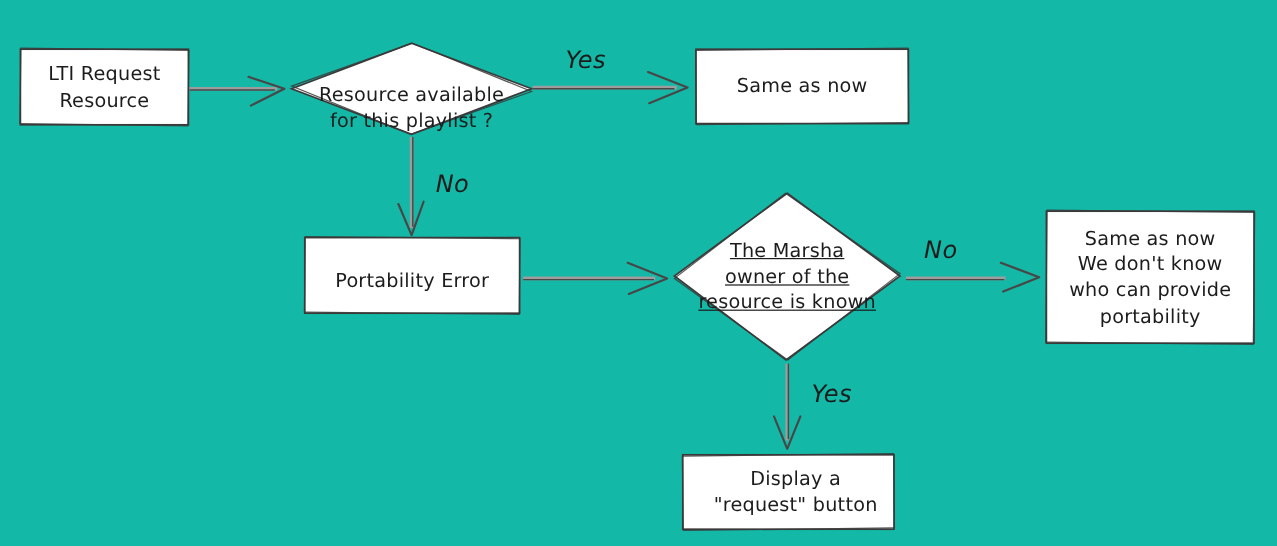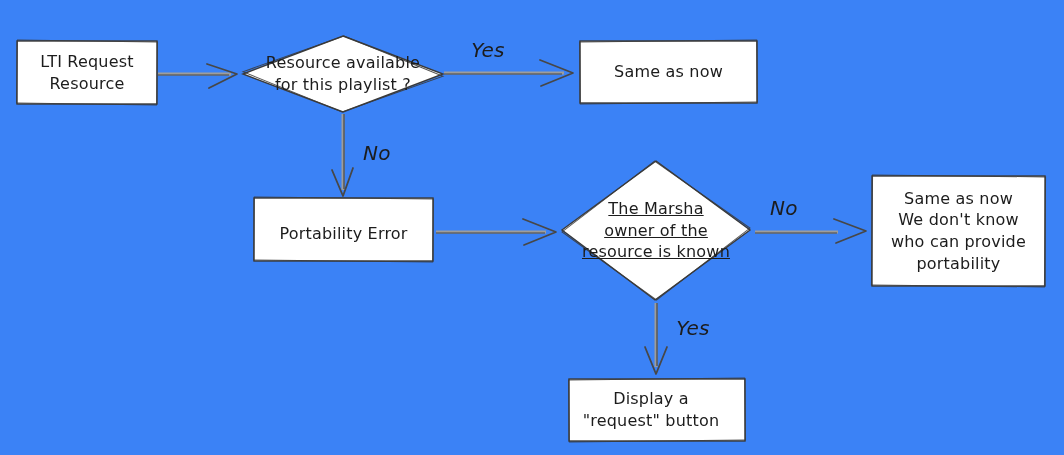--- a/index.html
+++ b/index.html
@@ -3,21 +3,21 @@
 <meta charset="utf-8">
 <style>
   * { margin: 0; padding: 0; box-sizing: border-box; }
   html, body { background: #ffffff; }
   body { font-family: "DejaVu Sans", sans-serif; }
 
   .canvas {
     position: relative;
     width: 1064px;
     height: 455px;
-    background: #3b82f6;
+    background: #14b8a6;
     overflow: hidden;
   }
   .canvas svg { position: absolute; left: 0; top: 0; }
 
   
   .shape {
     fill: #ffffff;
     stroke: #3a3a3a;
     stroke-width: 1.4;
   }
@@ -136,37 +136,37 @@
     <g>
       <path class="shaft-under" d="M656 303 V367"></path>
       <path class="shaft-over" d="M657 303 V366"></path>
       <path class="head" d="M645 347 L656 374 L667 347"></path>
     </g>
   </svg>
 
   <div class="node-label" style="left:17px; top:41px; width:140px; height:63px;">LTI Request
 Resource</div>
 
-  <div class="node-label" style="left:243px; top:36px; width:200px; height:76px;">Resource available
+  <div class="node-label" style="left:243px; top:52px; width:200px; height:76px;">Resource available
 for this playlist ?</div>
 
   <div class="node-label" style="left:580px; top:41px; width:177px; height:62px;">Same as now</div>
 
   <div class="node-label" style="left:254px; top:198px; width:179px; height:72px;">Portability Error</div>
 
   <div class="node-label" style="left:562px; top:161px; width:188px; height:139px;text-decoration:underline;">The Marsha
 owner of the
 resource is known</div>
 
   <div class="node-label" style="left:872px; top:176px; width:173px; height:110px;">Same as now
 We don't know
 who can provide
 portability</div>
 
-  <div class="node-label" style="left:563px; top:379px; width:176px; height:62px;">Display a
+  <div class="node-label" style="left:575px; top:379px; width:176px; height:62px;">Display a
 "request" button</div>
 
   <div class="edge-label" style="left:488px; top:50px;">Yes</div>
 
   <div class="edge-label" style="left:377px; top:153px;">No</div>
 
   <div class="edge-label" style="left:784px; top:208px;">No</div>
 
   <div class="edge-label" style="left:693px; top:328px;">Yes</div>
 

